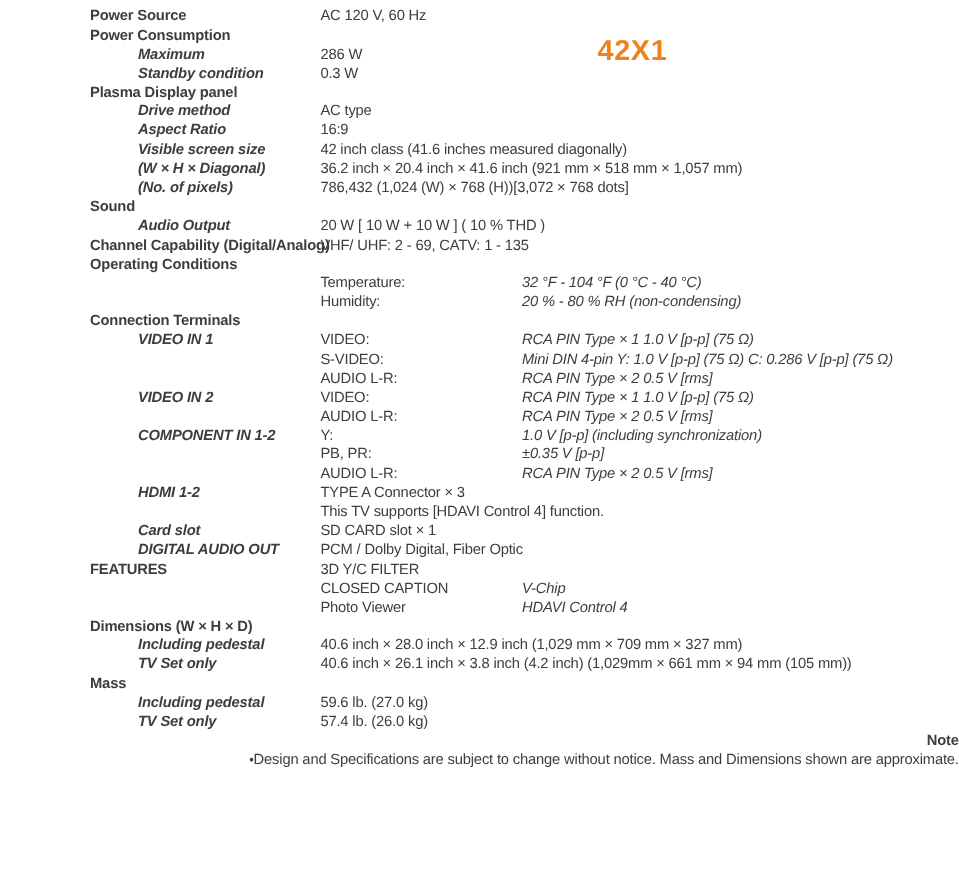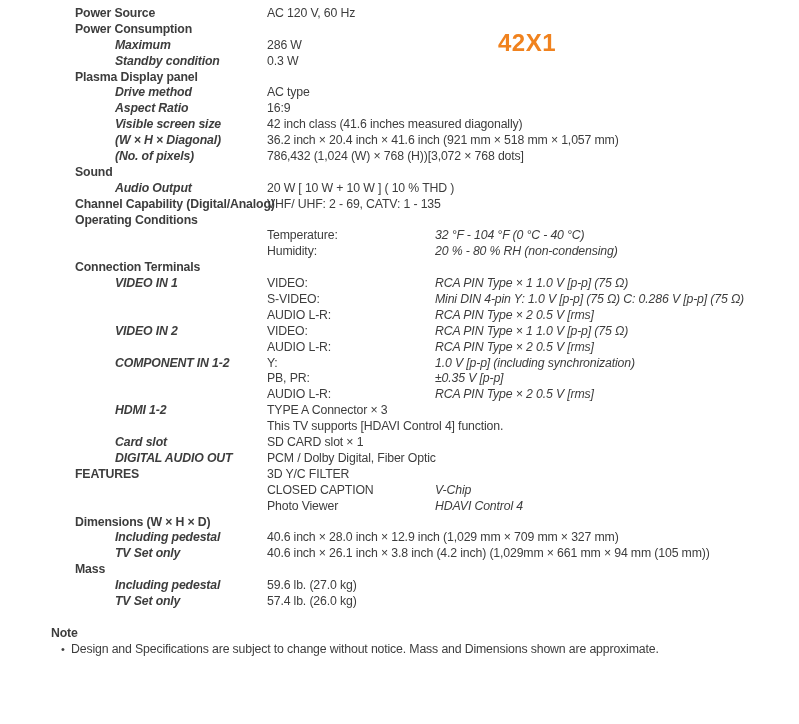--- a/index.html
+++ b/index.html
@@ -12,21 +12,21 @@
   .spec-table{width:100%;margin-left:40px;}
   .row{display:flex;height:15.9px;line-height:15.9px;font-size:12.3px;letter-spacing:-0.15px;white-space:nowrap;}
   .c1{width:227px;flex:0 0 227px;box-sizing:border-box;padding-left:35px;font-weight:bold;overflow:visible;}
   .c1.indent{padding-left:75px;font-style:italic;}
   .c2{width:168px;flex:0 0 168px;overflow:visible;}
   .c3{flex:1 1 auto;overflow:visible;font-style:italic;}
   .badge{
     position:absolute;left:498px;top:30px;
     font-size:24px;line-height:26px;font-weight:700;letter-spacing:0.5px;
   }
-  .note{margin-top:16px;padding-left:51px;font-size:12.3px;letter-spacing:-0.15px;}
+  .note{padding-left:51px;font-size:12.3px;letter-spacing:-0.15px;text-align:right;}
   .note-title{font-weight:bold;height:15.9px;line-height:15.9px;}
   .note-line{height:15.9px;line-height:15.9px;padding-left:10px;white-space:nowrap;}
   .note-line .bullet-glyph{display:inline-block;width:10px;font-size:11px;}
 </style>
 </head>
 <body>
 
 <div class="page">
 
   <div class="badge" style="color: rgb(240, 130, 30);">42X1</div>

